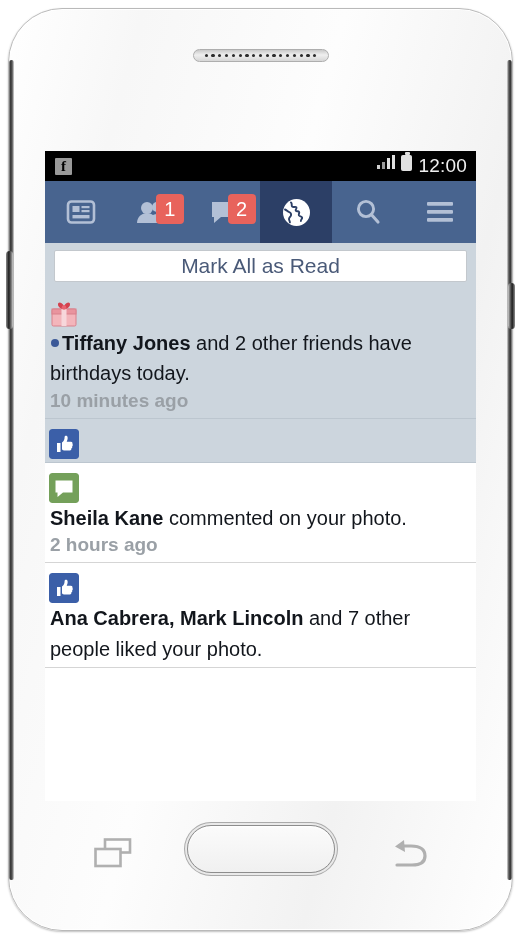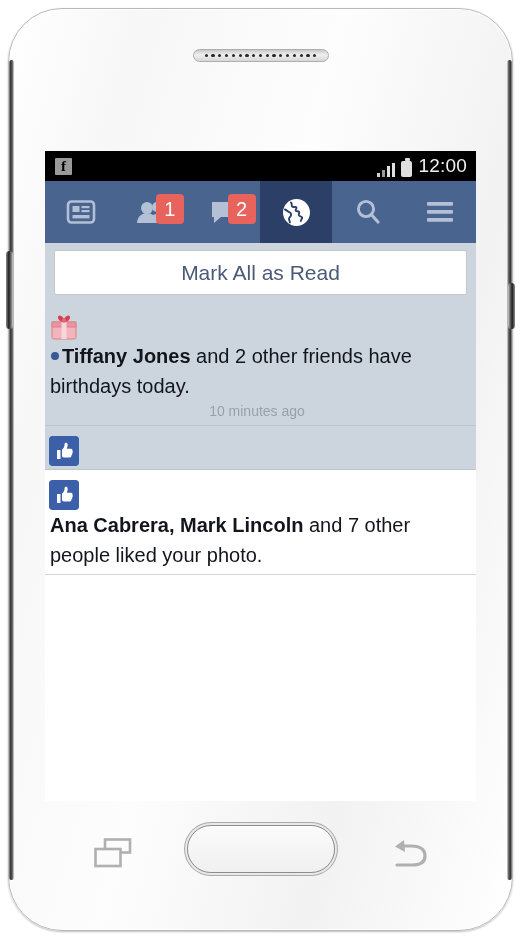--- a/index.html
+++ b/index.html
@@ -73,21 +73,21 @@
     height: 30px; background: #000000;
     display: flex; align-items: center;
     padding: 0 9px 0 10px; color: #e8e8e8;
   }
   .fb-logo {
     width: 17px; height: 17px; background: #9a9a9a; color:#000;
     border-radius: 1px; font-weight: bold; font-size: 15px;
     font-family: "Liberation Serif", serif;
     display:flex; align-items:center; justify-content:center; line-height:1;
   }
-  .status-right { margin-left: auto; display: flex; align-items: flex-end; gap: 6px; }
+  .status-right { margin-left: auto; display: flex; align-items: flex-start; gap: 6px; }
   .signal { display: flex; align-items: flex-end; gap: 1.5px; height: 14px; }
   .signal span { width: 3.5px; background: #e0e0e0; display:block; }
   .signal span:nth-child(1){ height:4px; background:#cfcfcf;}
   .signal span:nth-child(2){ height:7px; background:#9a9a9a;}
   .signal span:nth-child(3){ height:11px;}
   .signal span:nth-child(4){ height:14px;}
   .battery {
     width: 11px; height: 16px; border: 1.5px solid #e0e0e0; border-radius: 1.5px;
     position: relative; background: #e0e0e0;
   }
@@ -114,21 +114,21 @@
     min-width: 28px; height: 30px; padding: 0 6px;
     background: #e8635c; border-radius: 4px; color: #fff;
     font-size: 20px; display: flex; align-items: center; justify-content: center;
     line-height: 1;
   }
 
   
   .mark-zone { background: #ccd5dd; padding: 7px 9px 6px 9px; }
   .mark-btn {
     background: #ffffff; border: 1px solid #c3c8cd; border-radius: 2px;
-    height: 45px; display:flex; align-items:center; justify-content:center;
+    height: 32px; display:flex; align-items:center; justify-content:center;
     color: #4a5a78; font-size: 21px; cursor: pointer;
   }
 
   
   .list { background:#ffffff; }
   .notif {
     display: flex; padding: 7px 8px 3px 4px;
     border-bottom: 1px solid #d5d5d5;
     position: relative;
     flex-direction: column;
@@ -140,22 +140,23 @@
   .notif-body { flex: 1; padding-left: 1px; }
   .notif-text {
     font-size: 20px; line-height: 1.52; color: #12161c;
   }
   .notif-text b { font-weight: bold; }
   .dot {
     display: inline-block; width: 8px; height: 8px; border-radius: 50%;
     background: #3b5998; vertical-align: middle; margin: 0 3px 3px 1px;
   }
   .notif-time {
-    text-align: center; color: #9aa0a6; font-size: 14px;
+    text-align: left; color: #9aa0a6; font-size: 19px;
     padding: 1px 4px 3px 0;
+    font-weight: bold;
   }
 
   
   .sq { width:30px; height:30px; border-radius:3px; display:block; }
 
   
   .hw-row {
     position: absolute; left: 0; right: 0; top: 812px; height: 70px;
   }
   .hw-recent {
@@ -289,20 +290,32 @@
             <svg class="sq" viewBox="0 0 30 30">
               <rect width="30" height="30" rx="3" fill="#3b5fa8"></rect>
               <path d="M8 14h3.5v9H8z" fill="#fff"></path>
               <path d="M13 13.5c1.8-1 2.6-3.2 2.6-5.4 0-1.5 2.6-1.9 3 .2.3 1.6-.4 3.3-.9 4.4h4.2c1.3 0 2 1.3 1.5 2.3.7.5.6 1.8-.3 2.3.5.7.2 2-.8 2.2.3.9-.3 1.9-1.4 1.9H15c-1.2 0-2-.6-2-1.7z" fill="#fff"></path>
             </svg>
           </div>
         </div>
         <div class="notif">
           <div class="notif-icon">
             <svg class="sq" viewBox="0 0 30 30">
+              <rect width="30" height="30" rx="3" fill="#74a05a"></rect>
+              <path d="M6.5 7.5h17v12H14l-5.5 4.5V19.5H6.5z" fill="#fff"></path>
+            </svg>
+          </div>
+          <div class="notif-body">
+            <div class="notif-text"><b>Sheila Kane</b><span> commented on your photo.</span></div>
+            <div class="notif-time">2 hours ago</div>
+          </div>
+        </div>
+        <div class="notif">
+          <div class="notif-icon">
+            <svg class="sq" viewBox="0 0 30 30">
               <rect width="30" height="30" rx="3" fill="#3b5fa8"></rect>
               <path d="M8 14h3.5v9H8z" fill="#fff"></path>
               <path d="M13 13.5c1.8-1 2.6-3.2 2.6-5.4 0-1.5 2.6-1.9 3 .2.3 1.6-.4 3.3-.9 4.4h4.2c1.3 0 2 1.3 1.5 2.3.7.5.6 1.8-.3 2.3.5.7.2 2-.8 2.2.3.9-.3 1.9-1.4 1.9H15c-1.2 0-2-.6-2-1.7z" fill="#fff"></path>
             </svg>
           </div>
           <div class="notif-body">
             <div class="notif-text"><b>Ana Cabrera, Mark Lincoln</b><span> and 7 other people liked your photo.</span></div>
           </div>
         </div>
       </div>

